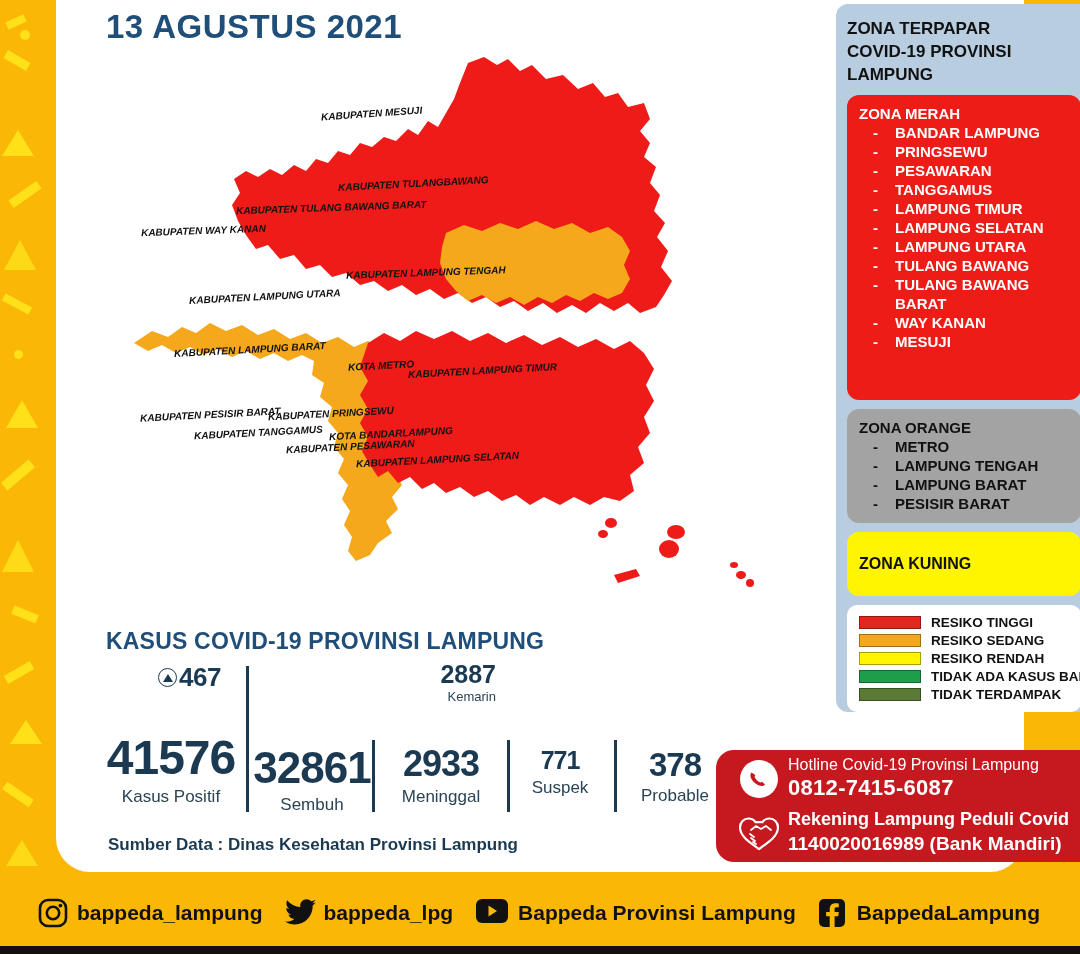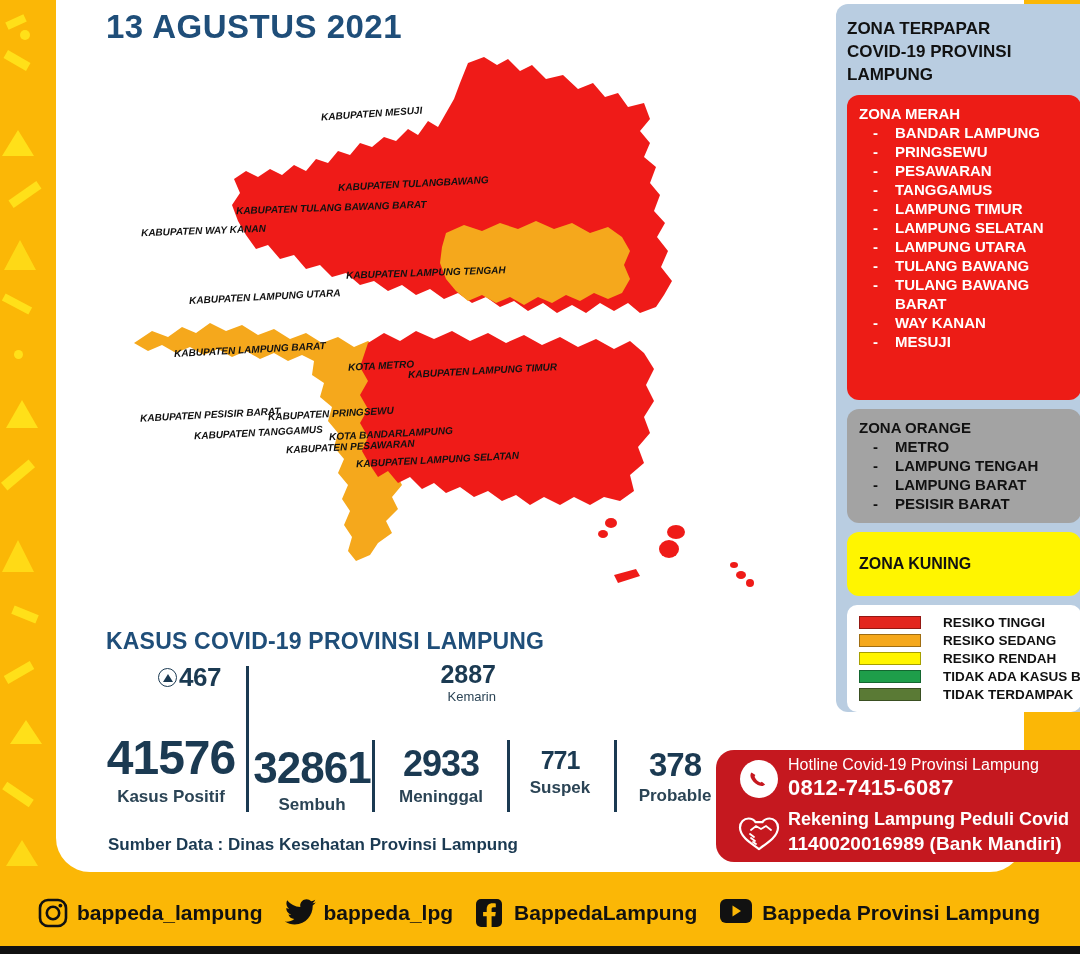--- a/index.html
+++ b/index.html
@@ -53,21 +53,21 @@
     font-size:23px; font-weight:bold; color:#1F4E79; letter-spacing:.2px;
   }
   #stats-row {
     position:absolute; left:42px; top:662px; width:620px; height:150px;
   }
   .stat { position:absolute; text-align:center; }
   .stat .num {
     font-weight:bold; color:#1B3A52; line-height:1;
     letter-spacing:-1px;
   }
-  .stat .lbl { color:#2B4455; margin-top:5px;font-weight:bold; }
+  .stat .lbl { color:#2B4455; margin-top:5px; }
   .vdiv { position:absolute; width:3px; background:#1B3A52; }
 
   #delta { position:absolute; left:60px; top:0; display:flex; align-items:center; gap:2px; }
   #delta .dcirc {
     width:19px; height:19px; border:1.6px solid #1B3A52; border-radius:50%;
     display:flex; align-items:center; justify-content:center;
   }
   #delta .dcirc span {
     display:block; width:0; height:0;
     border-left:5px solid transparent; border-right:5px solid transparent;
@@ -104,21 +104,21 @@
   .zone-box li::before { content:"-"; position:absolute; left:14px; }
   .zone-box li.cont { padding-left:36px; }
   .zone-box li.cont::before { content:""; }
 
   #zone-red   { background:#ED1C16; color:#fff; min-height:305px; }
   #zone-orange{ background:#a3a3a3; color:#111; }
   #zone-yellow{ background:#FFF500; color:#111; padding:23px 12px; }
   #zone-yellow .zh { font-size:16px; margin:0; }
 
   #legend-box { background:#fff; border-radius:10px; padding:10px 12px; }
-  .legrow { display:flex; align-items:center; gap:22px; margin-bottom:3px; }
+  .legrow { display:flex; align-items:center; gap:10px; margin-bottom:3px; }
   .swatch { width:62px; height:13px; border:1px solid rgba(0,0,0,.35); flex:none; }
   .legtxt { font-size:13.5px; font-weight:bold; color:#111; white-space:nowrap; }
 
   
   #hotline {
     position:absolute; left:660px; top:750px; width:392px; height:112px;
     background:#C5181F; border-radius:18px;
     display:flex; align-items:center; padding:0 14px;
   }
   #hotline .col-ic { width:58px; flex:none; }
@@ -394,31 +394,31 @@
   <div class="soc">
     <span class="sic">
       <svg width="32" height="30" viewBox="0 0 32 30">
         <path fill="#111" d="M31 4.2c-1.1.5-2.4.9-3.6 1 1.3-.8 2.3-2 2.8-3.5-1.2.7-2.6 1.3-4 1.6C25 2 23.3 1.2 21.5 1.2c-3.5 0-6.3 2.9-6.3 6.4 0 .5.1 1 .2 1.5C10.1 8.8 5.4 6.2 2.3 2.3c-.6 1-.9 2.1-.9 3.3 0 2.2 1.1 4.2 2.8 5.3-1 0-2-.3-2.9-.8v.1c0 3.1 2.2 5.7 5 6.3-.5.1-1.1.2-1.7.2-.4 0-.8 0-1.2-.1.8 2.5 3.1 4.4 5.9 4.4-2.2 1.7-4.9 2.7-7.8 2.7-.5 0-1 0-1.5-.1 2.8 1.8 6.1 2.9 9.7 2.9 11.6 0 18-9.8 18-18.2v-.8c1.2-.9 2.3-2 3.2-3.3z"></path>
       </svg>
     </span>
     <span class="sname">bappeda_lpg</span>
   </div>
 
   <div class="soc">
+    <span class="sic" style="width:34px">
+      <svg width="34" height="26" viewBox="0 0 34 26">
+        <rect x="1" y="1" width="32" height="24" rx="6" fill="#111"></rect>
+        <path fill="#FBB706" d="M13.5 7.5l8.5 5.5-8.5 5.5z"></path>
+      </svg>
+    </span>
+    <span class="sname">Bappeda Provinsi Lampung</span>
+  </div>
+
+  <div class="soc">
     <span class="sic">
       <svg width="28" height="30" viewBox="0 0 28 30">
         <rect x="1" y="1" width="26" height="28" rx="5" fill="#111"></rect>
         <path fill="#FBB706" d="M16.6 29V18.2h3.6l.6-4.2h-4.2v-2.7c0-1.2.4-2 2-2h2.2V5.5c-.4-.1-1.8-.2-3.4-.2-3.4 0-5.7 2.1-5.7 5.9V14H8.1v4.2h3.6V29z"></path>
       </svg>
     </span>
     <span class="sname">BappedaLampung</span>
   </div>
-
-  <div class="soc">
-    <span class="sic" style="width:34px">
-      <svg width="34" height="26" viewBox="0 0 34 26">
-        <rect x="1" y="1" width="32" height="24" rx="6" fill="#111"></rect>
-        <path fill="#FBB706" d="M13.5 7.5l8.5 5.5-8.5 5.5z"></path>
-      </svg>
-    </span>
-    <span class="sname">Bappeda Provinsi Lampung</span>
-  </div>
 </div>
 
 </body></html>

